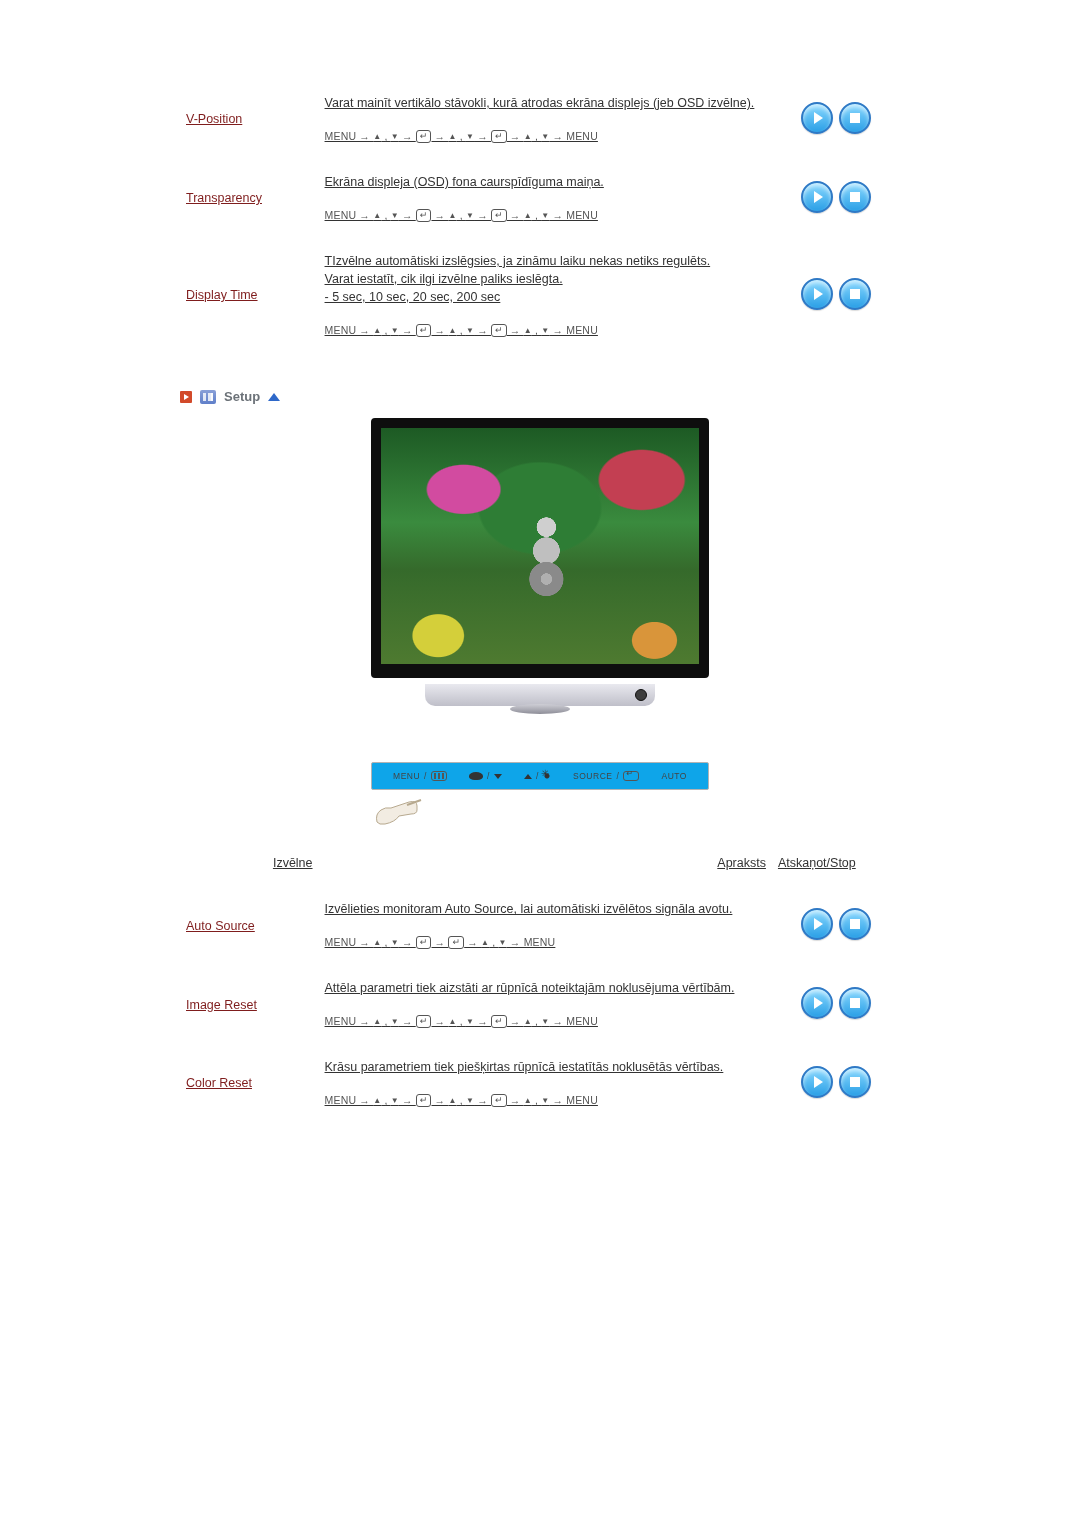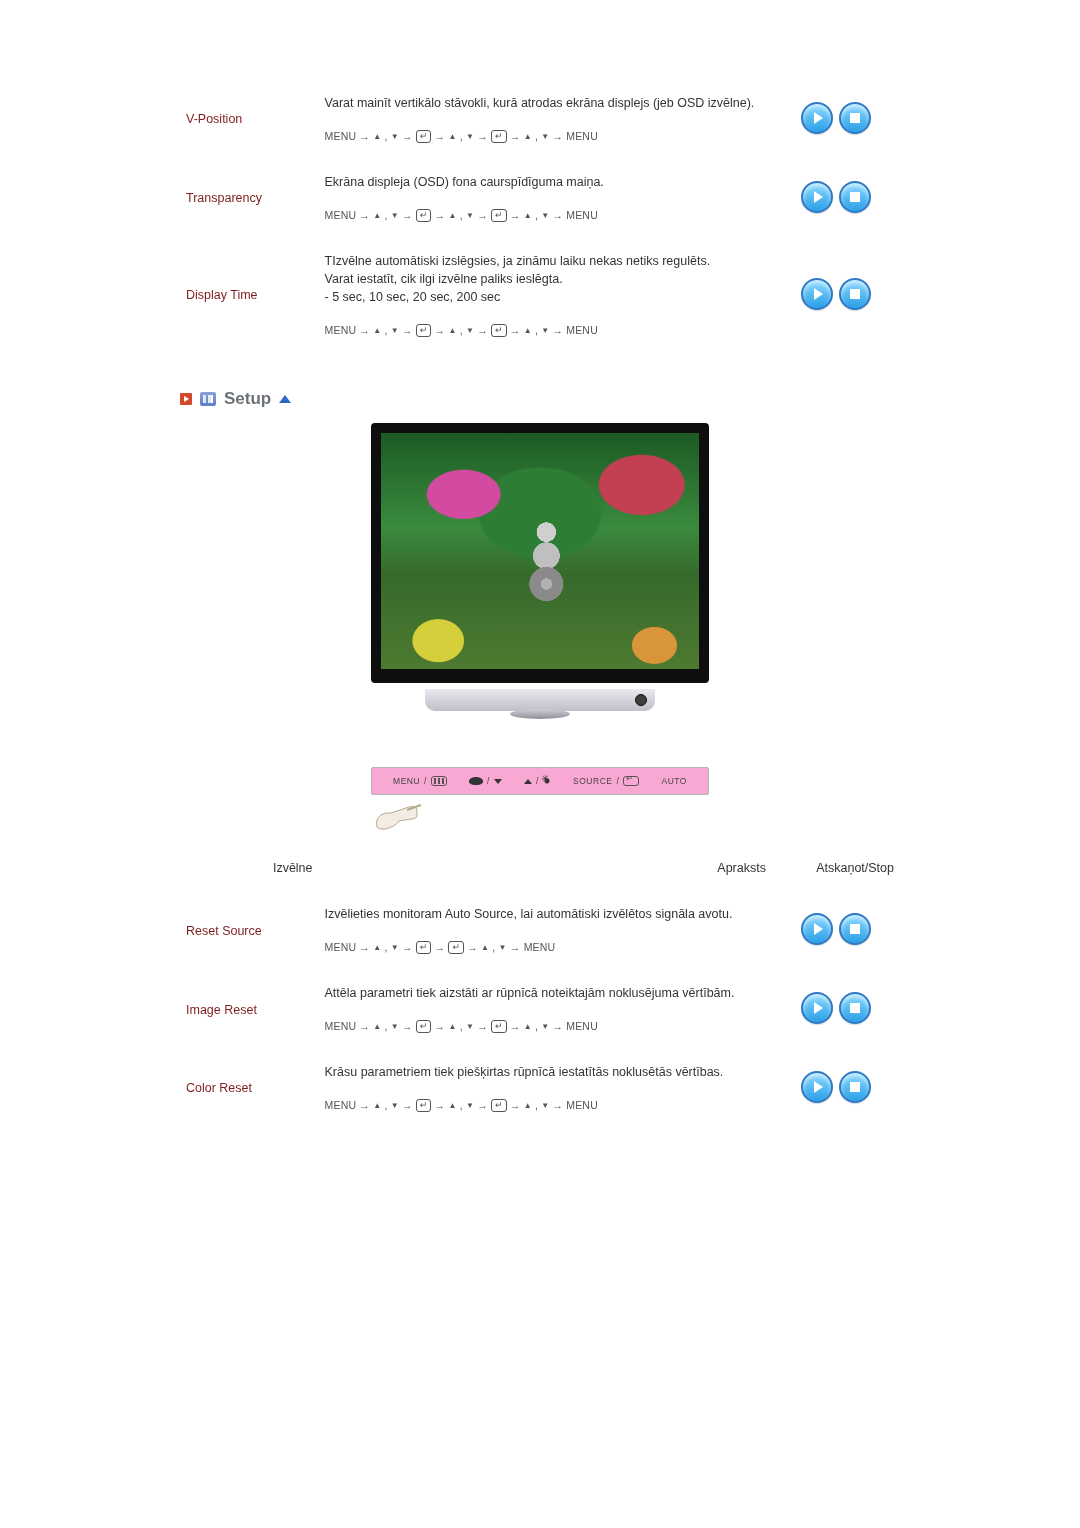--- a/index.html
+++ b/index.html
@@ -20,20 +20,21 @@
     margin: 0 auto;
   }
   table.settings {
     width: 100%;
     border-collapse: collapse;
     margin-bottom: 36px;
   }
   table.settings td {
     vertical-align: middle;
     padding: 14px 6px;
+    text-decoration: underline;
   }
   td.col-name {
     width: 120px;
     color: #7f1d1d;
   }
   td.col-desc {
     width: 420px;
     color: #333;
     line-height: 1.45;
   }
@@ -92,21 +93,21 @@
     left: 9px; top: 9px;
     width: 10px; height: 10px;
     background: #fff;
   }
   .section-head {
     display: flex;
     align-items: center;
     gap: 8px;
     color: #6c7278;
     font-weight: bold;
-    font-size: 17px;
+    font-size: 13px;
     margin: 26px 0 14px;
   }
   .bullet-red {
     width: 12px; height: 12px;
     background: #d24a2a;
     display: inline-flex;
     align-items: center;
     justify-content: center;
     border-radius: 1px;
   }
@@ -202,21 +203,21 @@
   }
   .panel-wrap {
     width: 338px;
     margin: 0 auto 12px;
   }
   .control-panel {
     width: 338px;
     height: 28px;
     border: 1px solid #b3b3b3;
     border-radius: 2px;
-    background: #f9a8d4;
+    background: #0ea5e9;
     display: flex;
     align-items: center;
     justify-content: space-around;
     font-size: 8.5px;
     color: #444;
     letter-spacing: 0.5px;
     box-sizing: border-box;
     padding: 0 10px;
   }
   .control-panel span { display: inline-flex; align-items: center; gap: 4px; }
@@ -260,21 +261,21 @@
     background: #333;
     border-radius: 50% 50% 40% 40%;
     display: inline-block;
   }
   .finger {
     width: 60px;
     margin: 2px 0 0 0;
   }
   .finger svg { display:block; }
   .table-header td {
-    text-align: right;
+    text-align: left;
     color: #333;
     padding-bottom: 6px;
   }
   .table-header td.center { text-align: right; }
 </style>
 </head>
 <body>
 
 <div class="page">
   <div class="content">
@@ -366,21 +367,21 @@
     </div>
 
     <table class="settings">
       <tbody id="setup-body">
         <tr class="table-header">
           <td class="col-name center">Izvēlne</td>
           <td class="col-desc center">Apraksts</td>
           <td class="col-actions">Atskaņot/Stop</td>
         </tr>
       <tr>
-    <td class="col-name">Reset Source</td>
+    <td class="col-name">Auto Source</td>
     <td class="col-desc">
       Izvēlieties monitoram Auto Source, lai automātiski izvēlētos signāla avotu.
       <div class="menu-path">MENU → <span class="tri-up">▲</span> , <span class="tri-down">▼</span> → <span class="enter-key">↵</span> → <span class="enter-key">↵</span> → <span class="tri-up">▲</span> , <span class="tri-down">▼</span> → MENU</div>
     </td>
     <td class="col-actions">
       <div class="btn-pair">
         <div class="circ-btn play-btn"></div>
         <div class="circ-btn stop-btn"></div>
       </div>
     </td>

